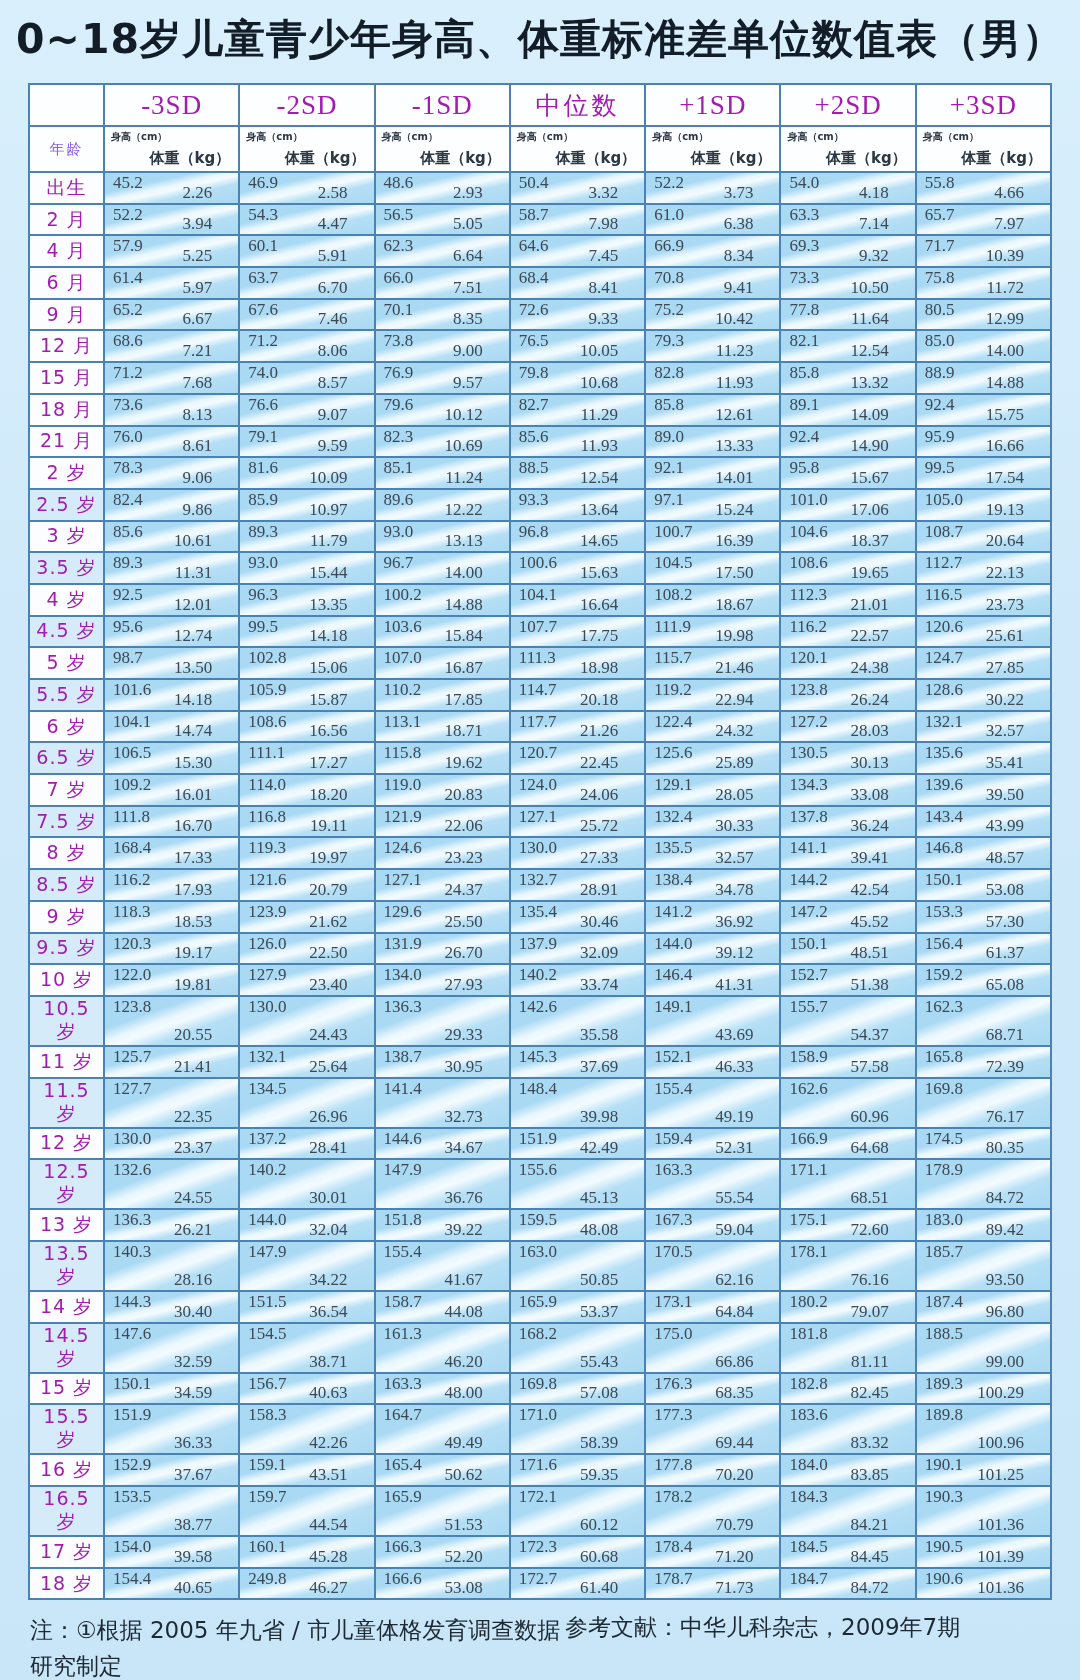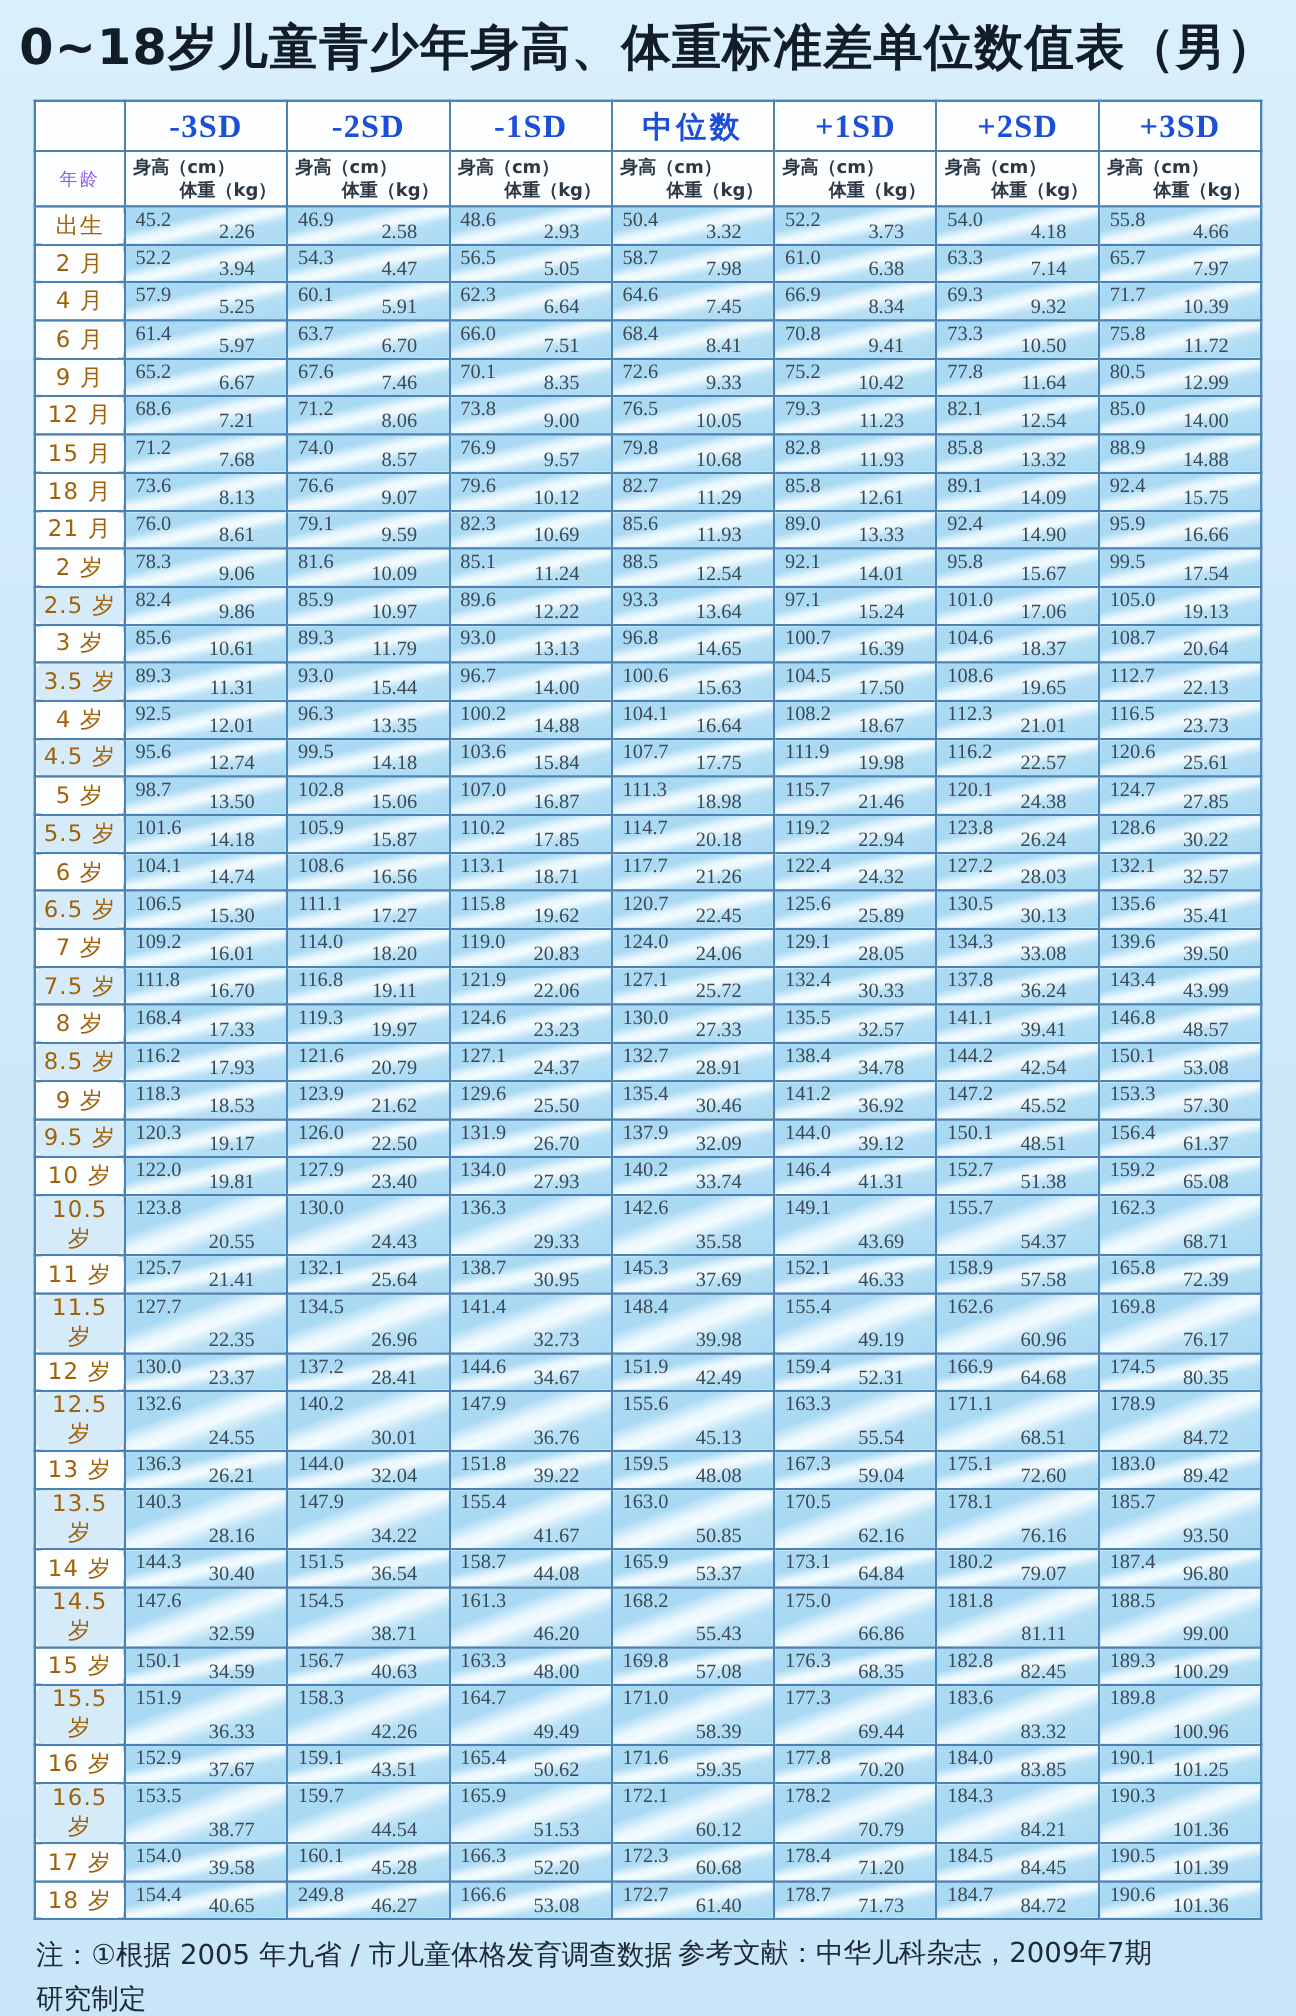--- a/index.html
+++ b/index.html
@@ -29,22 +29,22 @@
   table.growth col.c-age{width:75px;}
   table.growth th, table.growth td{
     border:2px solid #4a82b4;
     padding:0;
     position:relative;
   }
   tr.sd-row th{
     height:40px;
     font-family:"Liberation Serif",serif;
     font-size:27px;
-    font-weight:700;
-    color:#1d4ed8;
+    font-weight:400;
+    color:#a21caf;
     background:#fdfeff;
     letter-spacing:1px;
   }
   tr.sd-row th.median{
     font-family:"DejaVu Sans",sans-serif;
     font-size:25px;
     letter-spacing:3px;
   }
   tr.sub-row th{height:44px;background:#fdfeff;}
   th.age-head{
@@ -53,35 +53,34 @@
     color:#8b5cf6;
     background:#fdfeff;
     letter-spacing:2px;
   }
   .diag{
     background:linear-gradient(to bottom right,
       #a9d9f3 0%, #a9d9f3 33%, #eaf7fe 46%, #f3fbff 54%, #b5dff5 68%, #a9d9f3 100%);
   }
   tr.sub-row th .sh-h{
     position:absolute;top:3px;left:6px;
-    font-size:15px;font-weight:700;color:#2c3844;
+    font-size:10px;font-weight:700;color:#2c3844;
   }
   tr.sub-row th .sh-w{
     position:absolute;bottom:3px;right:8px;
     font-size:15px;font-weight:700;color:#2c3844;margin-left:28px;
   }
   tbody th.age{
     height:29.7px;
     font-size:19px;
     font-weight:500;
-    color:#a16207;
+    color:#a21caf;
     background:#fbfdff;
     letter-spacing:1px;
     font-family:"DejaVu Sans",sans-serif;
-    border-radius:10px;
   }
   tbody th.age.alt{background:#d6ebf9;}
   td.cell{height:29.7px;}
   td.cell .h{
     position:absolute;top:0px;left:8px;
     font-family:"Liberation Serif",serif;
     font-size:17px;color:#3c4954;
   }
   td.cell .w{
     position:absolute;bottom:0px;right:26px;

